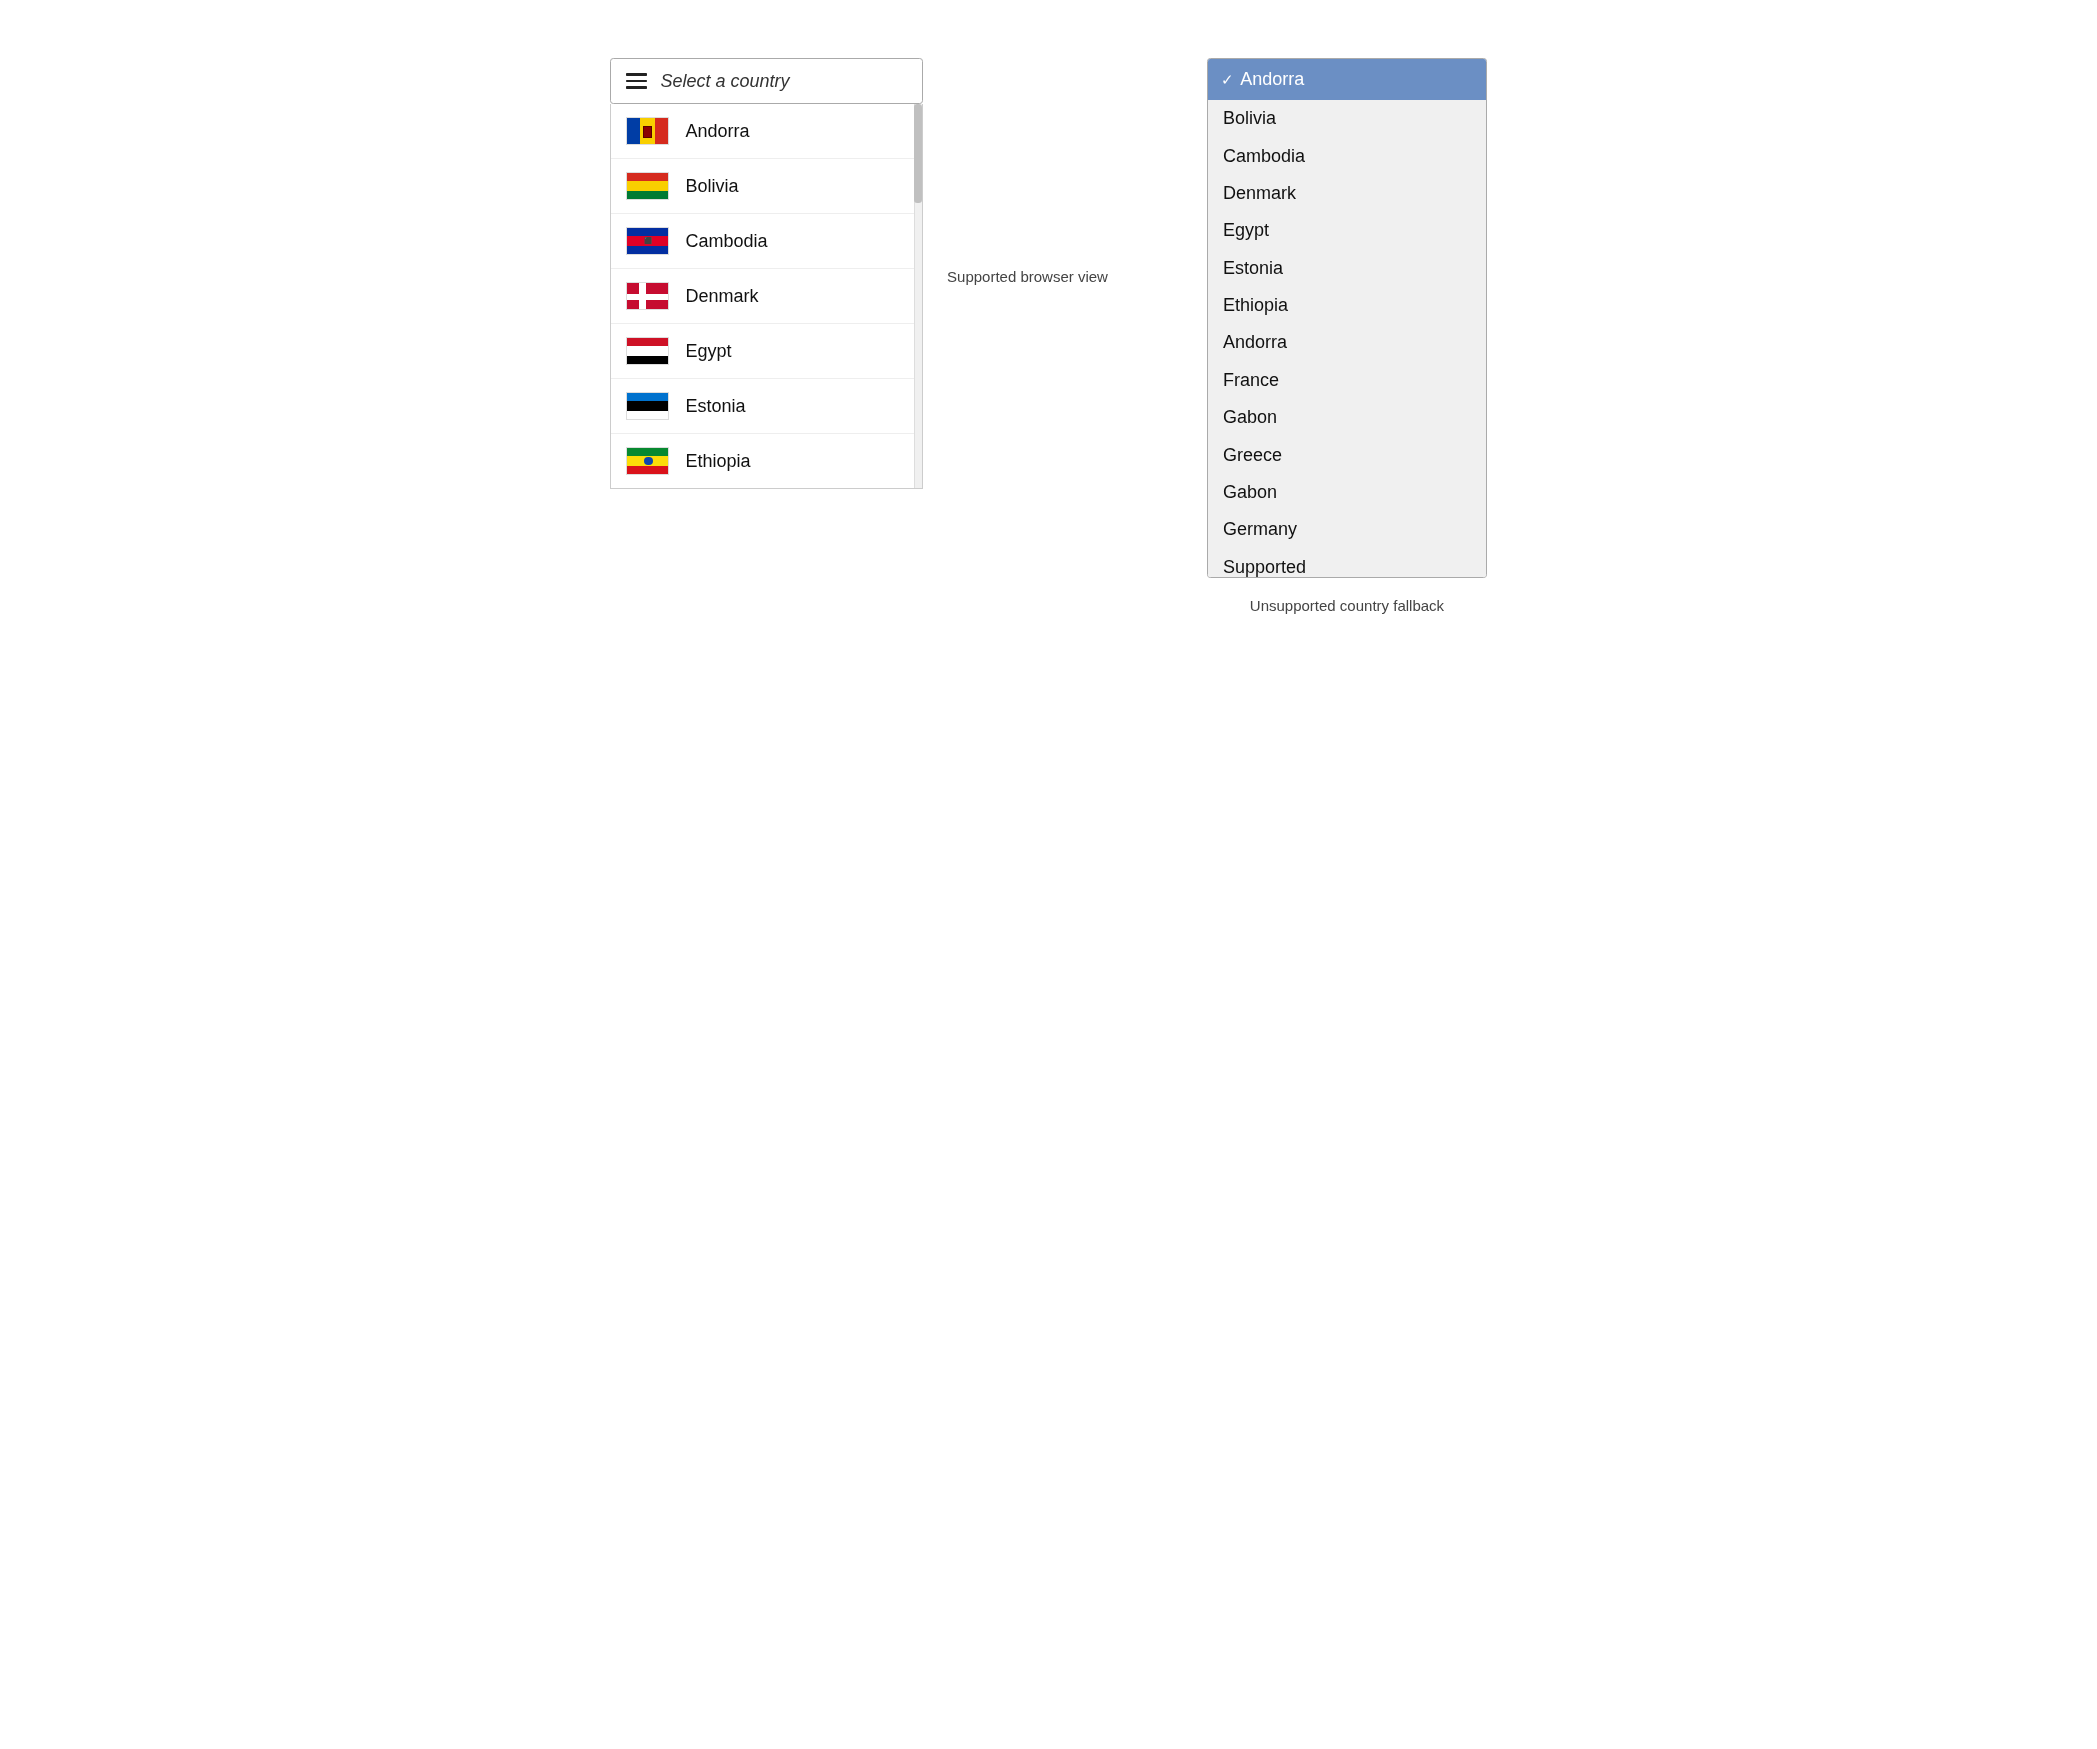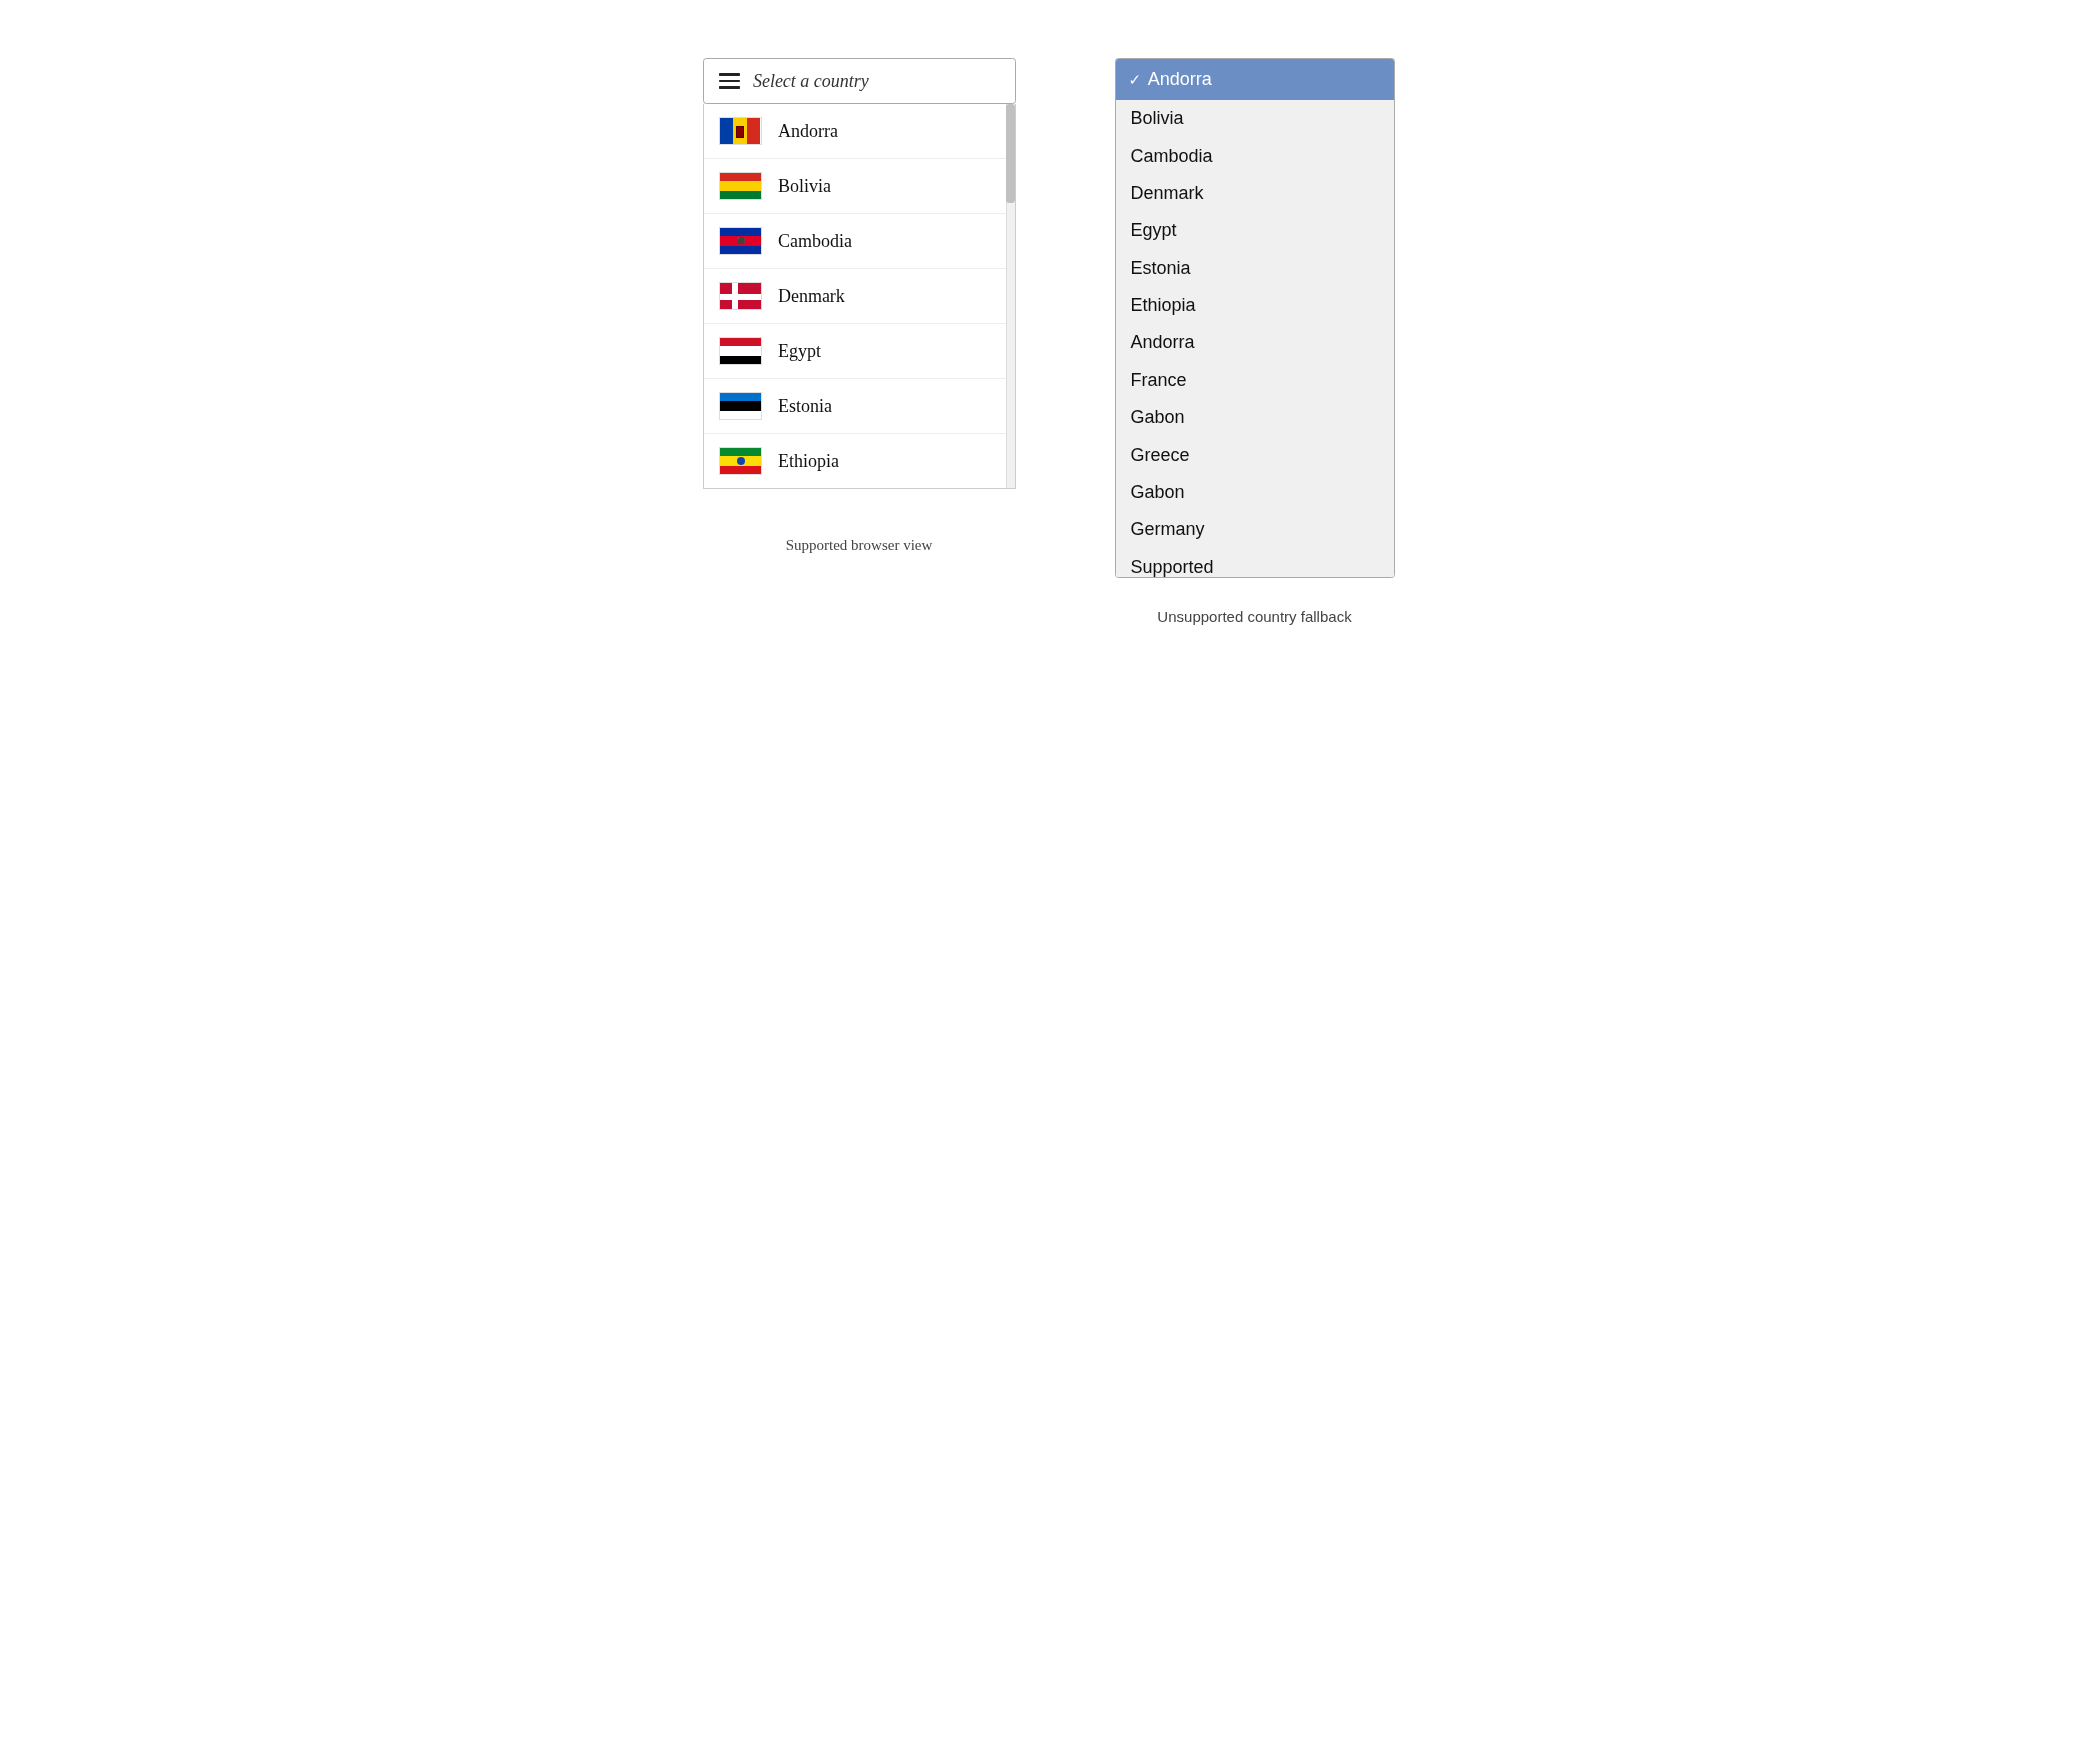--- a/index.html
+++ b/index.html
@@ -17,24 +17,23 @@
     .page-container {
       display: flex;
       gap: 99px;
       align-items: flex-start;
       padding-top: 25px;
     }
 
     
     .left-panel {
       display: flex;
-      flex-direction: column;
-      align-items: center;
-      gap: 31px;
-      font-family: Liberation Serif, serif;
+      flex-direction: row;
+      align-items: center;
+      gap: 24px;
     }
 
     .custom-select-container {
       width: 313px;
     }
 
     .custom-select-trigger {
       display: flex;
       align-items: center;
       gap: 13px;
@@ -120,21 +119,21 @@
 
     .country-name {
       font-size: 18px;
       color: #111;
       font-weight: 400;
     }
 
     .panel-label {
       font-size: 15px;
       color: #444;
-      margin-top: 17px;
+      margin-top: 6px;
       text-align: center;
     }
 
     
     .flag-andorra {
       display: flex;
     }
     .flag-andorra .stripe { height: 28px; }
     .flag-andorra .s1 { width: 14px; background: #003DA5; }
     .flag-andorra .s2 { width: 15px; background: #F9CF00; position: relative; display: flex; align-items: center; justify-content: center; }

